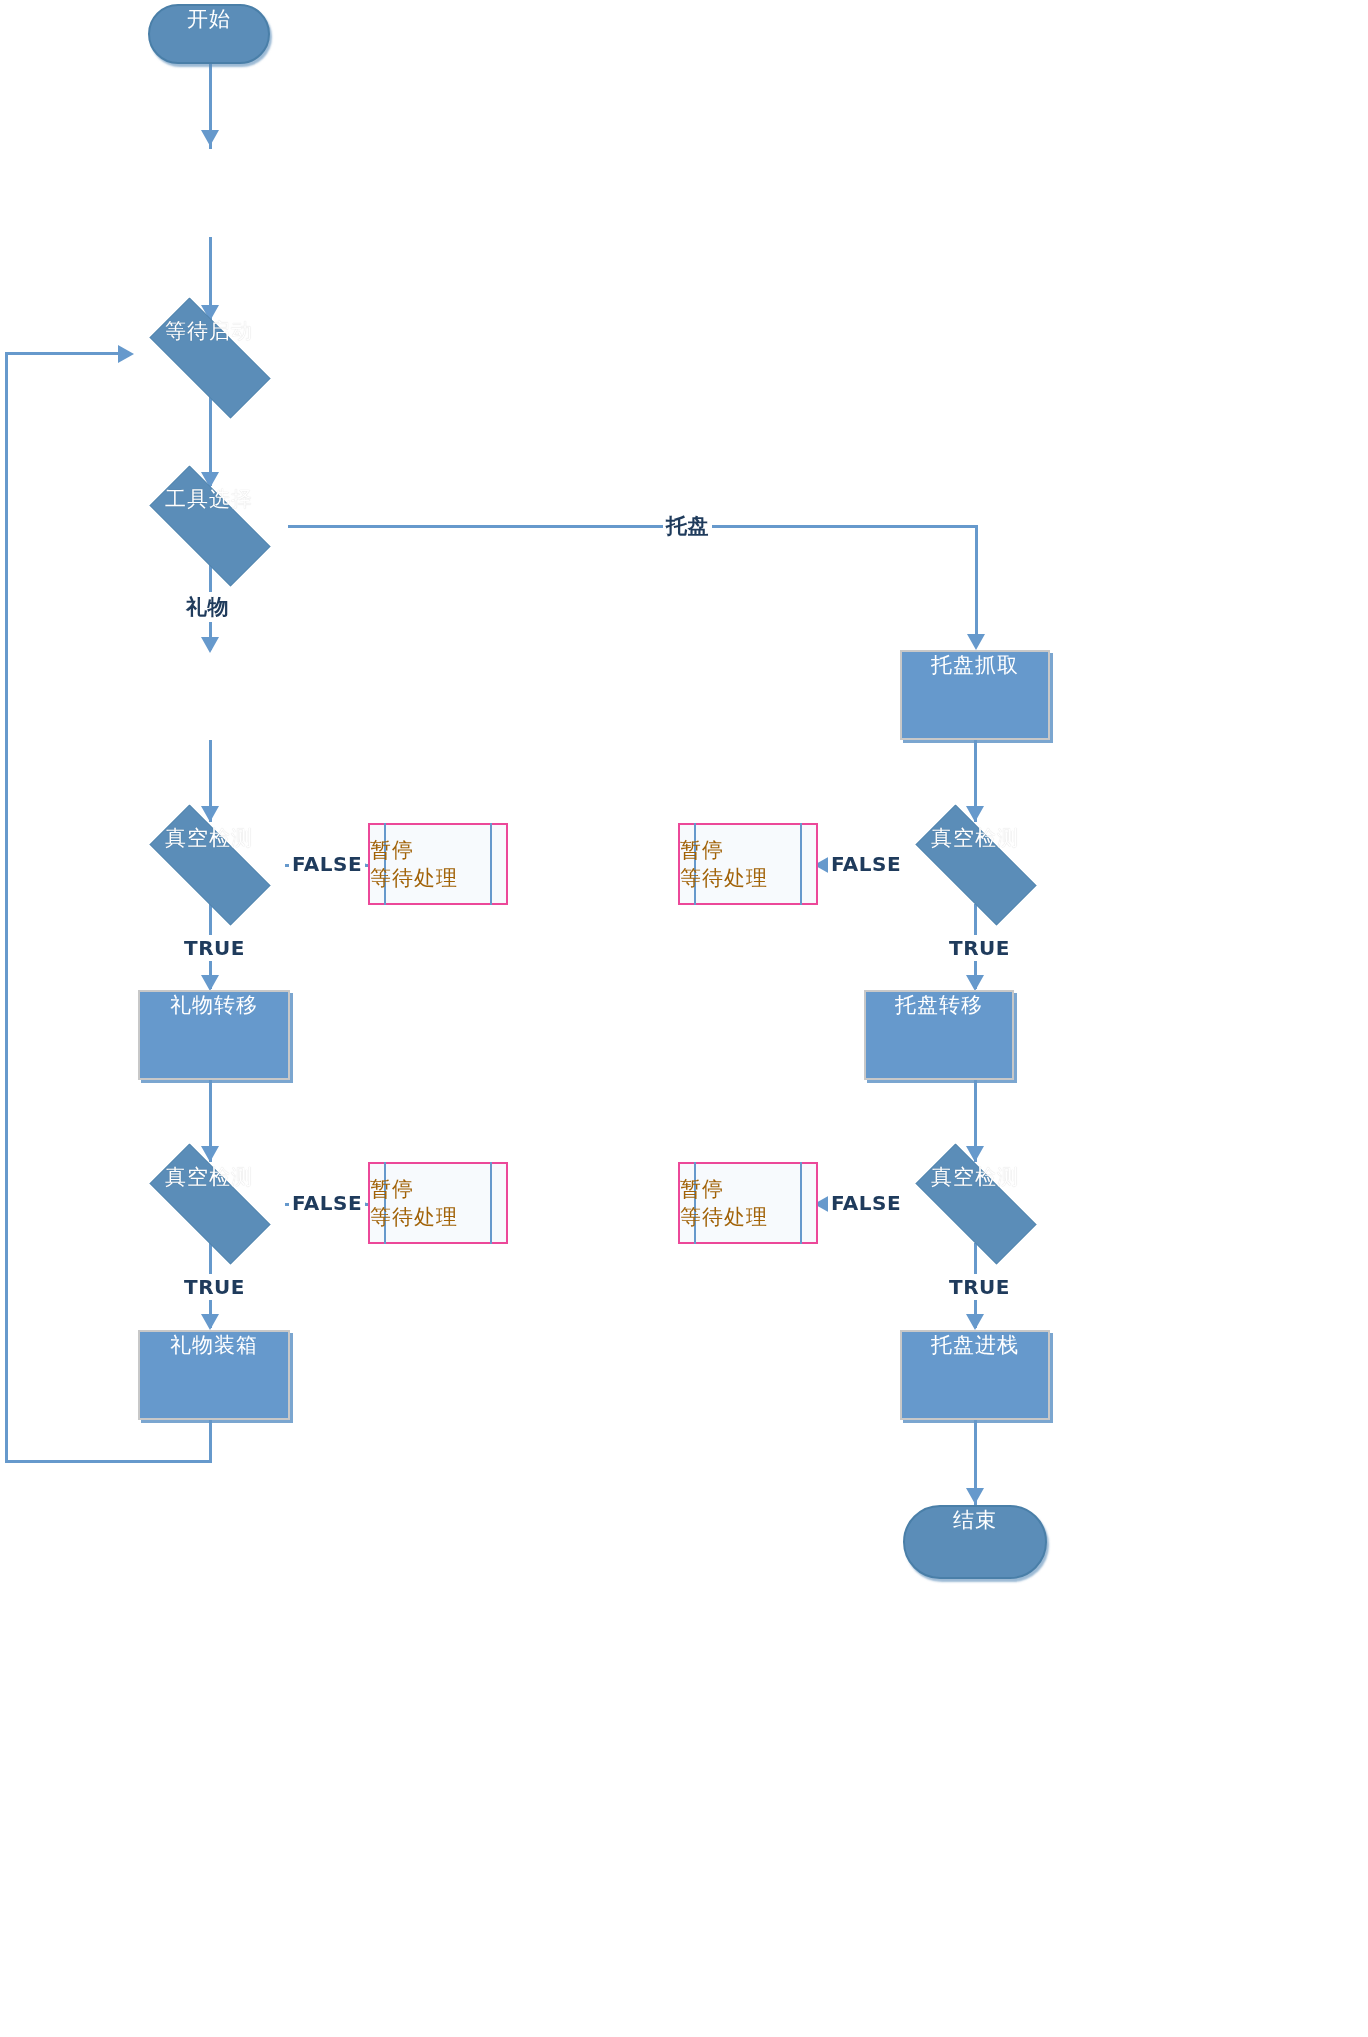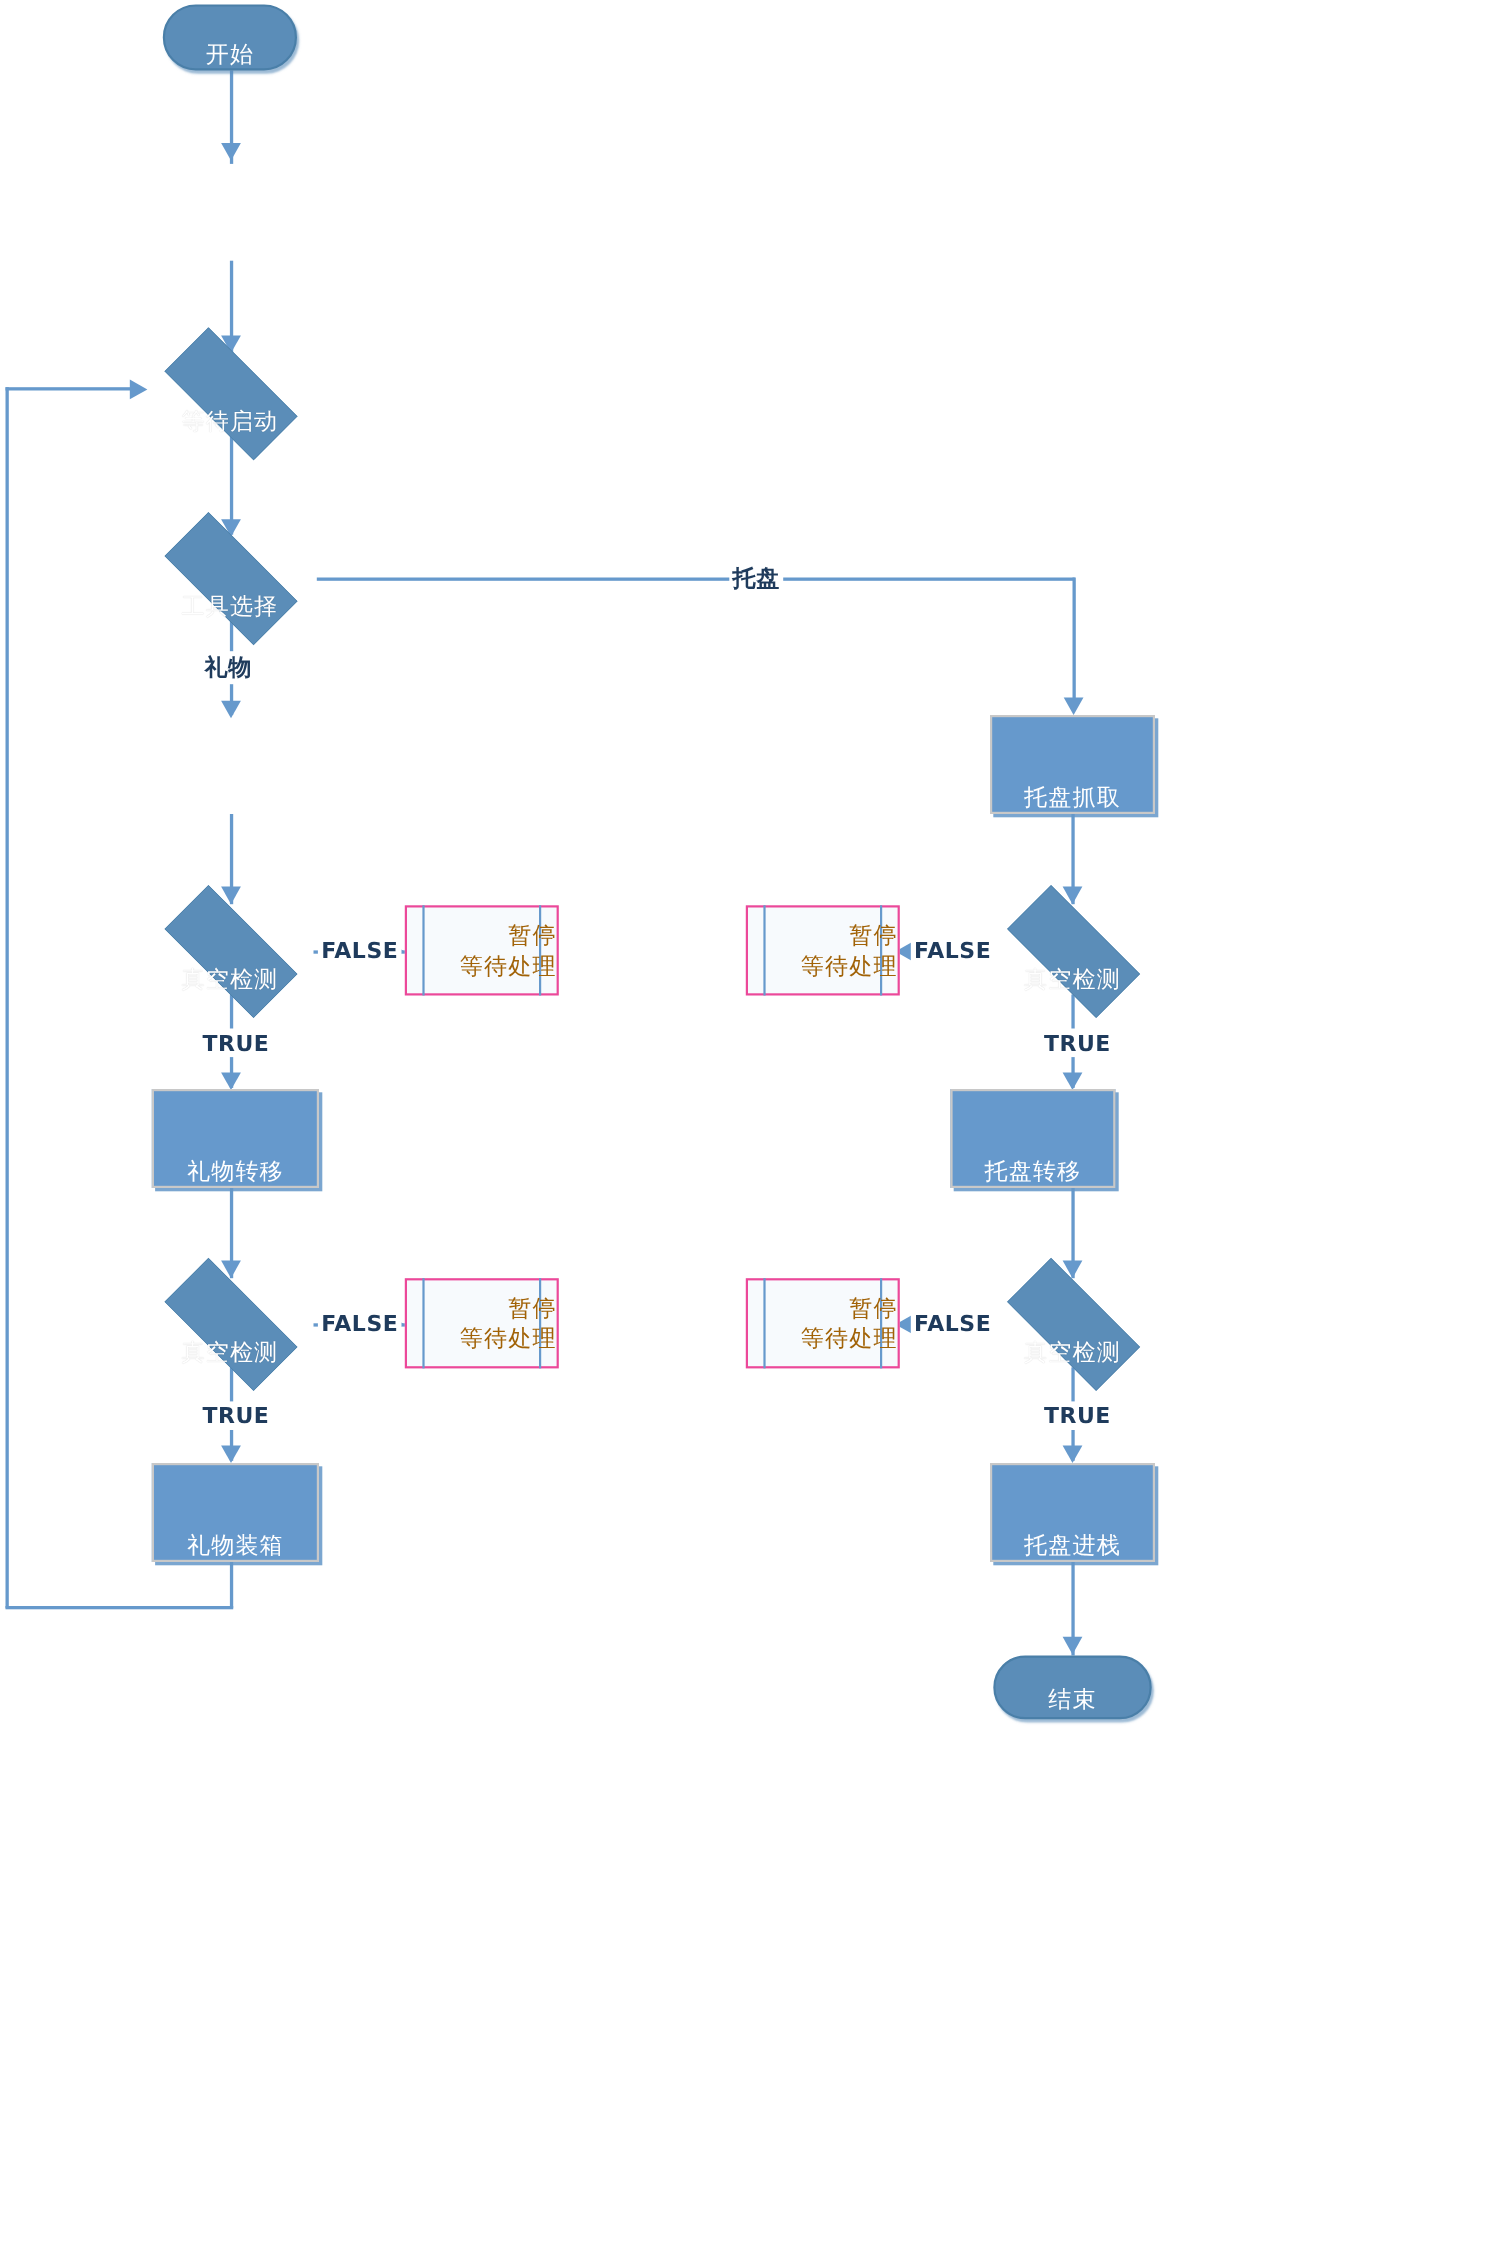--- a/index.html
+++ b/index.html
@@ -14,21 +14,21 @@
     width: 1368px;
     height: 2037px;
     background: #ffffff;
     overflow: hidden;
   }
   
   .node {
     position: absolute;
     box-sizing: border-box;
     display: flex;
-    align-items: flex-end;
+    align-items: flex-start;
     justify-content: center;
     text-align: center;
     color: #ffffff;
     font-size: 21px;
     letter-spacing: 1px;
     line-height: 1.25;
     z-index: 5;
   }
   .node .label { position: relative; z-index: 3; }
 
@@ -281,17 +281,17 @@
     <span class="label">等待处理</span>
   </div>
 
   <div class="edge-label" style="left:828px; top:1190px;">FALSE</div>
   <div class="edge-label" style="left:946px; top:1274px;">TRUE</div>
 
   <div class="node proc" style="left:900px; top:1330px; width:150px; height:90px;">
     <span class="label">托盘进栈</span>
   </div>
 
-  <div class="node term" style="left:903px; top:1505px; width:144px; height:58px;font-family:Liberation Mono, monospace;">
+  <div class="node term" style="left:903px; top:1505px; width:144px; height:74px;">
     <span class="label">结束</span>
   </div>
 
 </div>
 
 </body></html>

